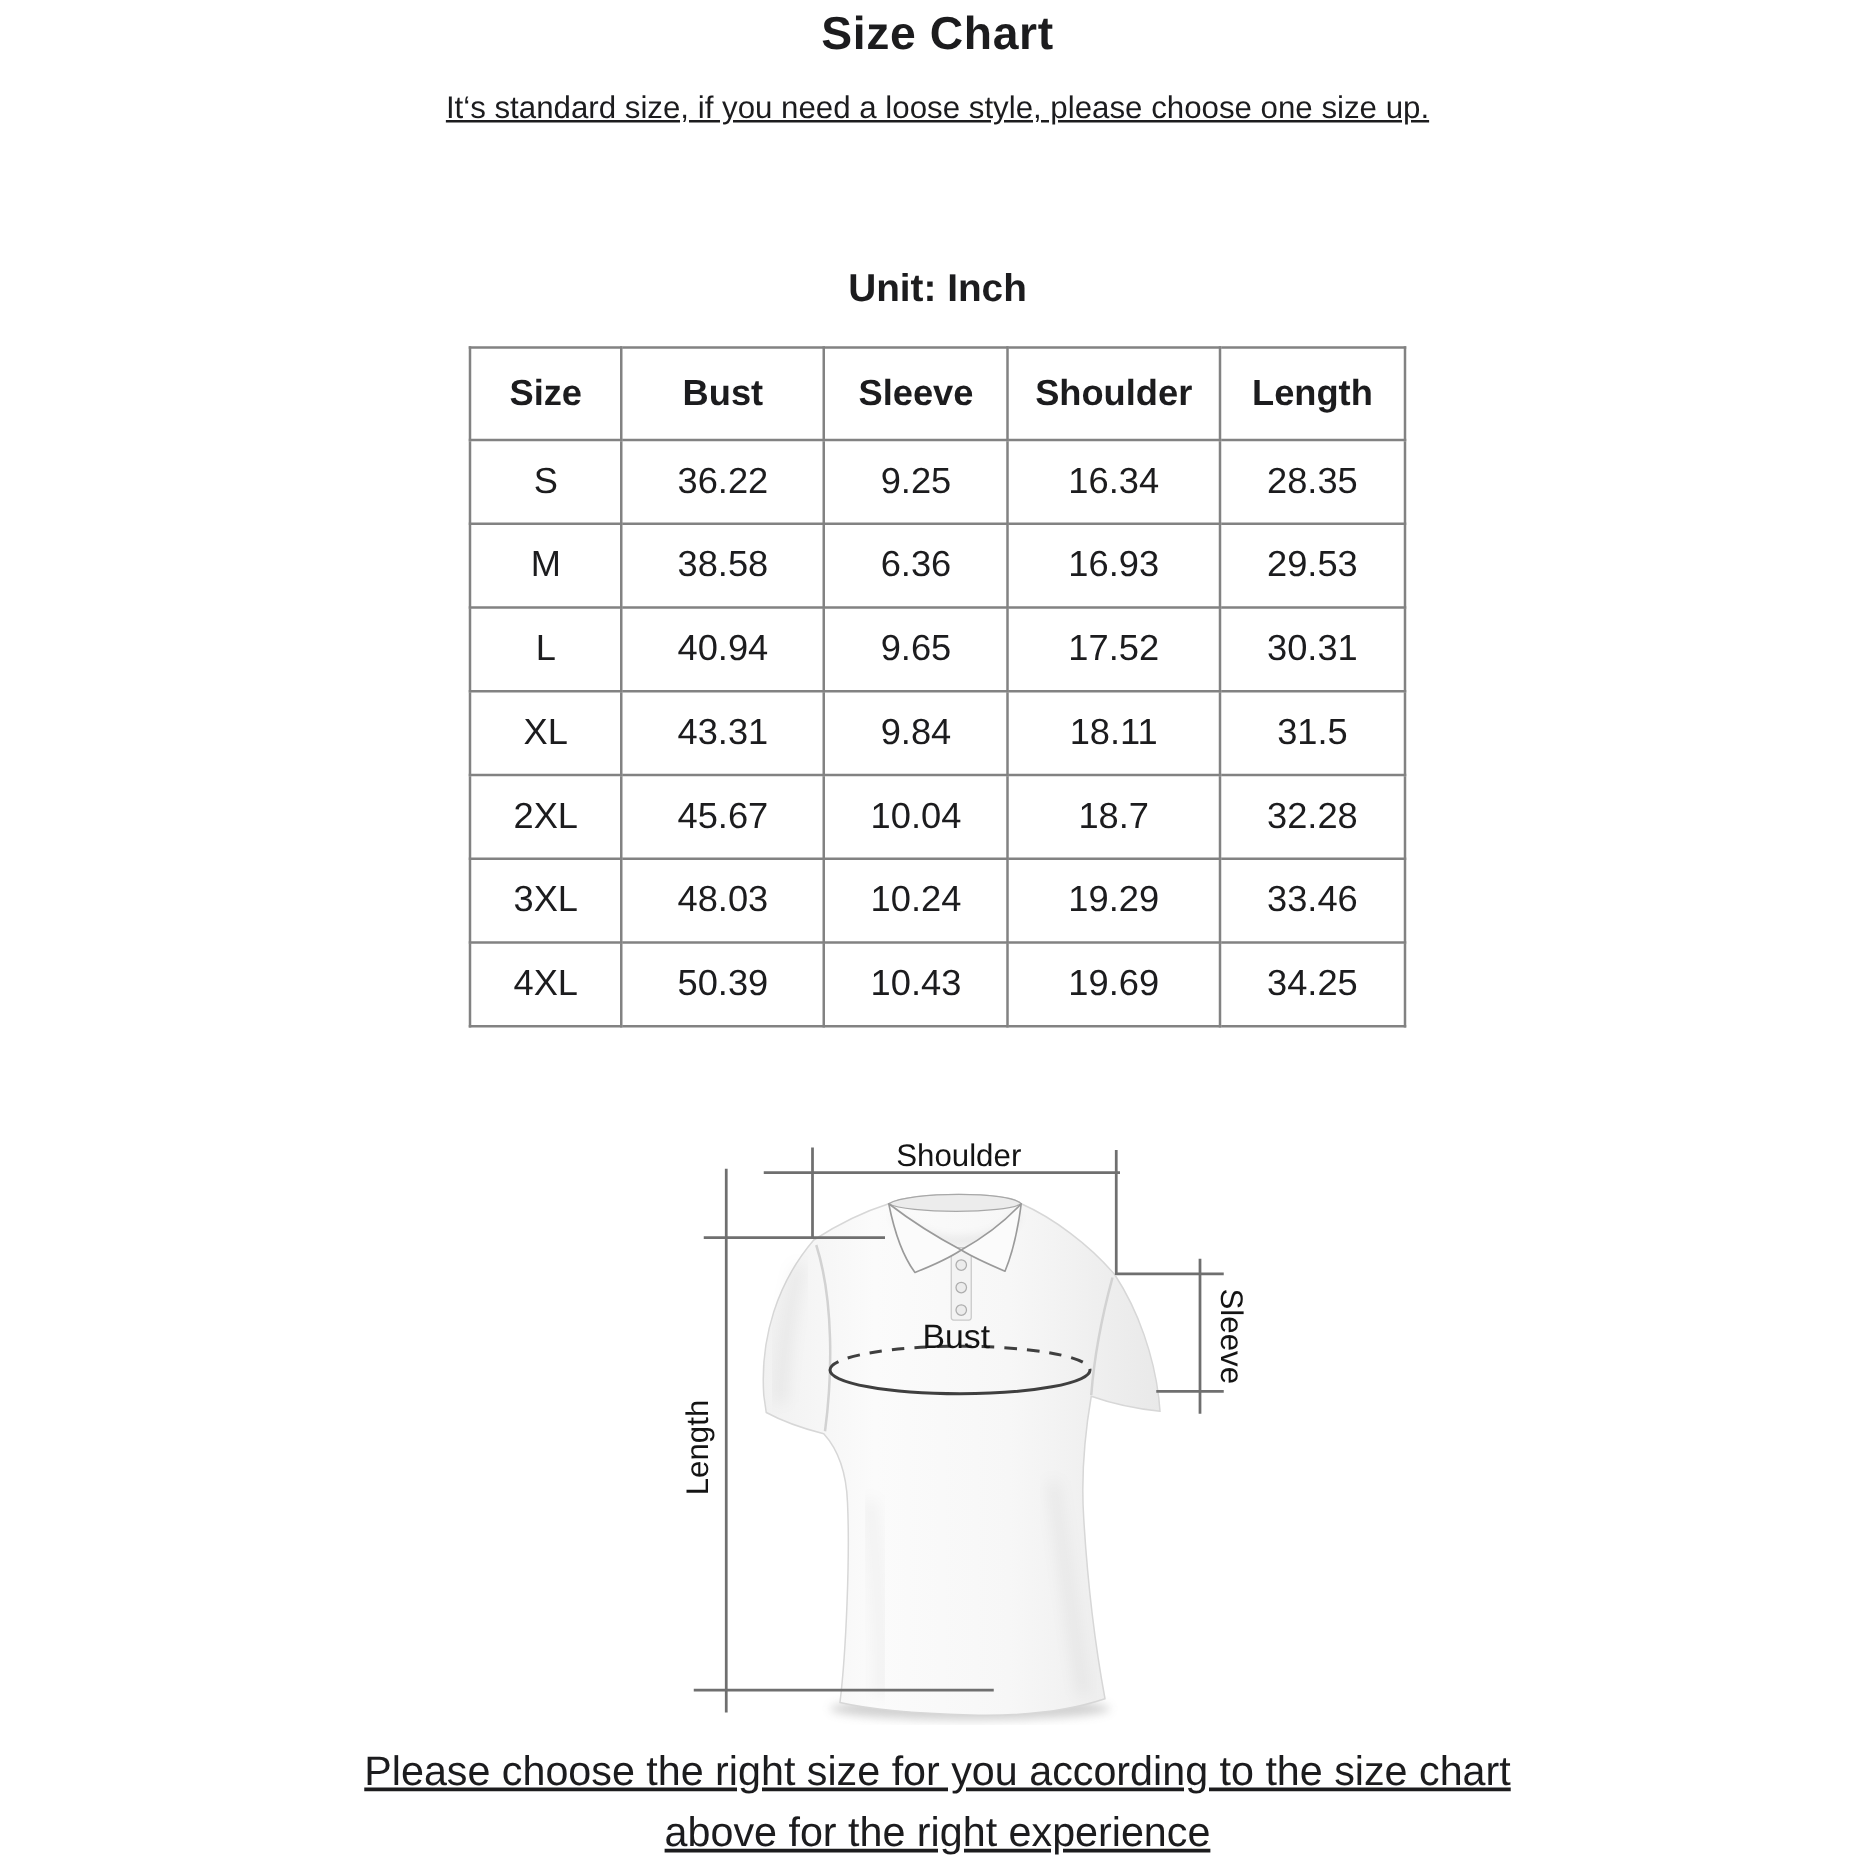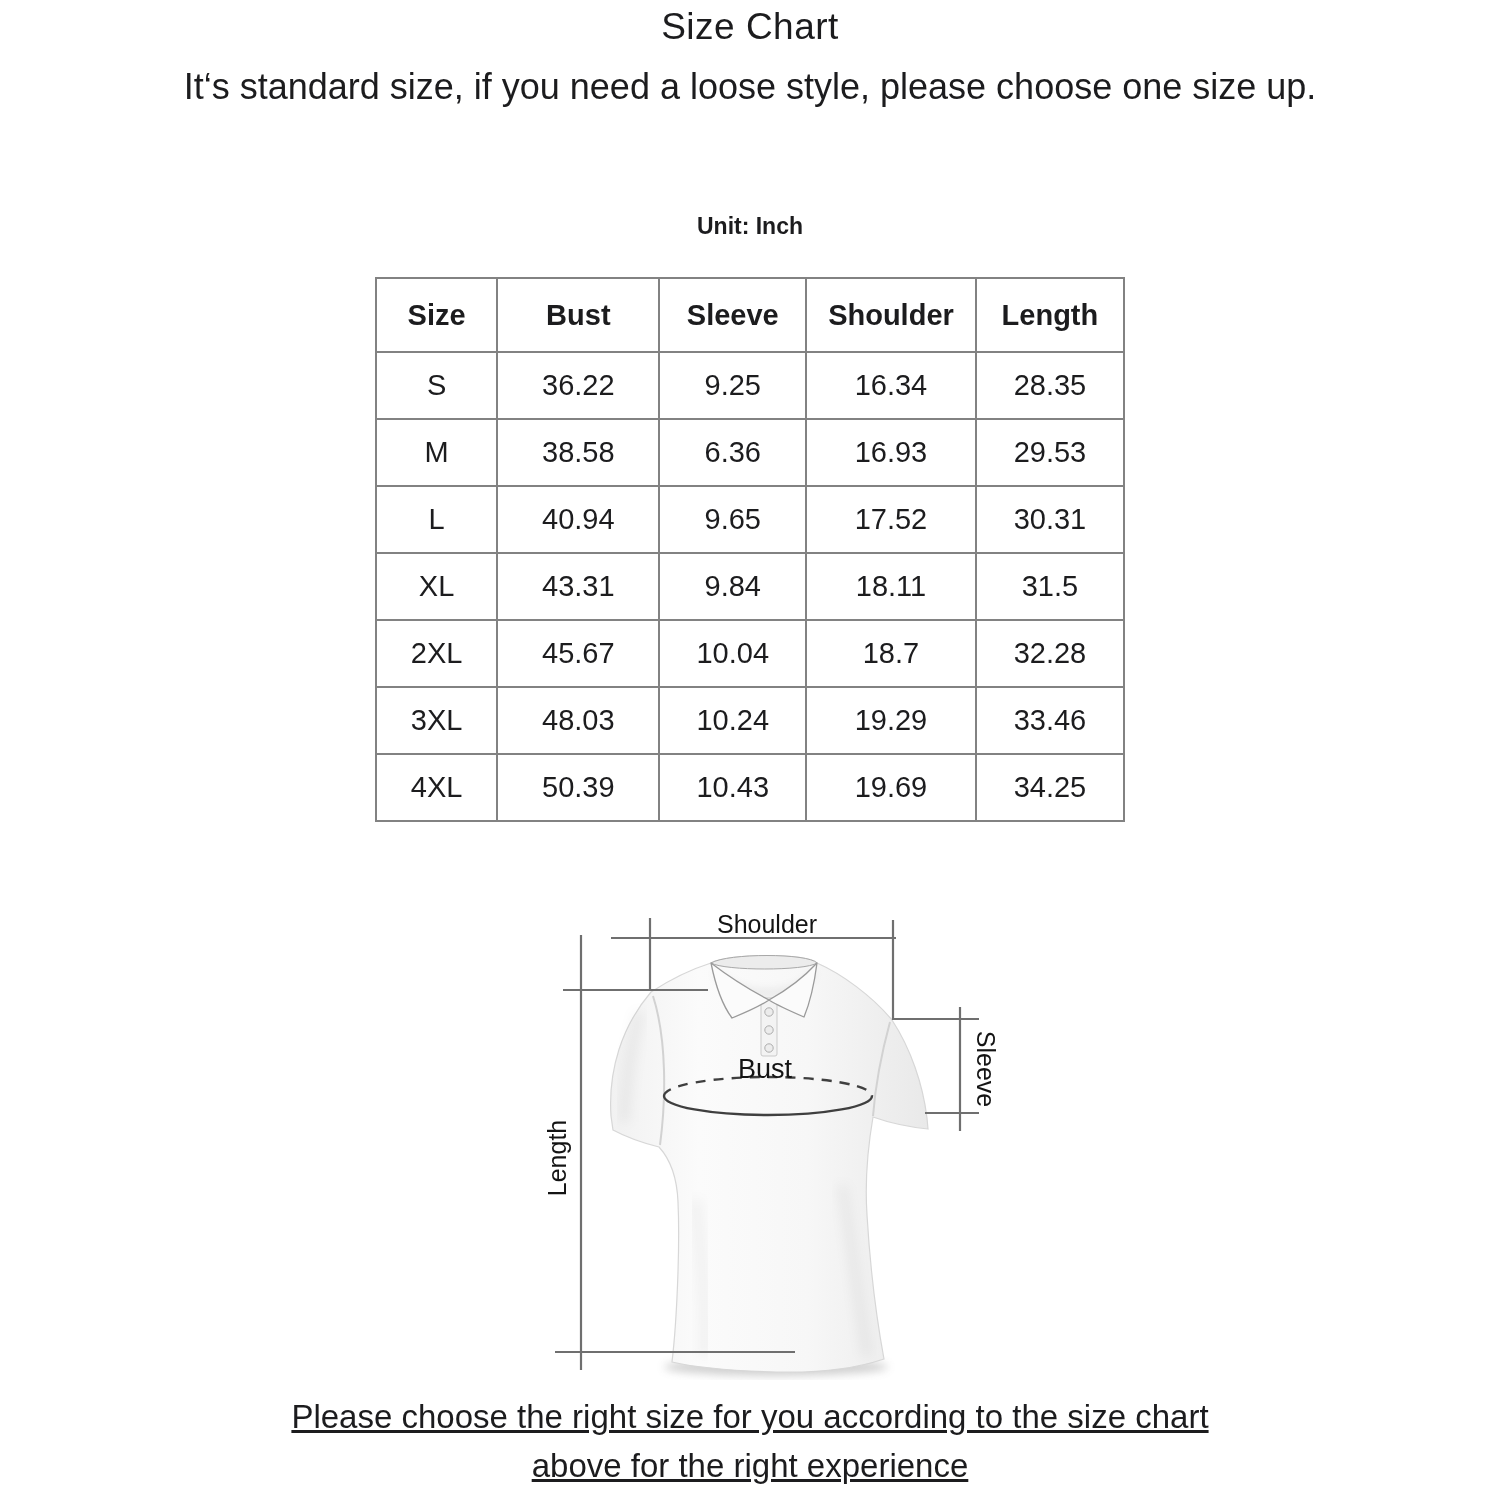--- a/index.html
+++ b/index.html
@@ -4,29 +4,29 @@
 <style>
   html,body{margin:0;padding:0;background:#fff;}
   .canvas{
     position:relative;width:1500px;height:1500px;overflow:hidden;
     background:var(--background,#ffffff);
     font-family:"Liberation Sans",sans-serif;
     color:var(--page-text,#1c1c1e);
   }
   .title{
     position:absolute;top:6px;left:0;width:100%;margin:0;
-    text-align:center;font-size:37px;font-weight:400;letter-spacing:.5px;
+    text-align:center;font-size:37px;font-weight:700;letter-spacing:.5px;
   }
   .desc{
     position:absolute;top:64px;left:0;width:100%;
-    text-align:center;font-size:36px;line-height:45px;font-weight:400;
+    text-align:center;font-size:25px;line-height:45px;font-weight:400;text-decoration:underline;
   }
   .unit{
     position:absolute;top:213px;left:0;width:100%;
-    text-align:center;font-size:23px;font-weight:700;
+    text-align:center;font-size:31px;font-weight:700;
   }
   table.size-table{
     position:absolute;top:277px;left:375px;width:750px;
     border-collapse:collapse;table-layout:fixed;
   }
   .size-table th,.size-table td{
     border:2px solid var(--table-border,#828282);
     text-align:center;vertical-align:middle;padding:0;
     font-size:29px;color:var(--page-text,#1c1c1e);
   }

